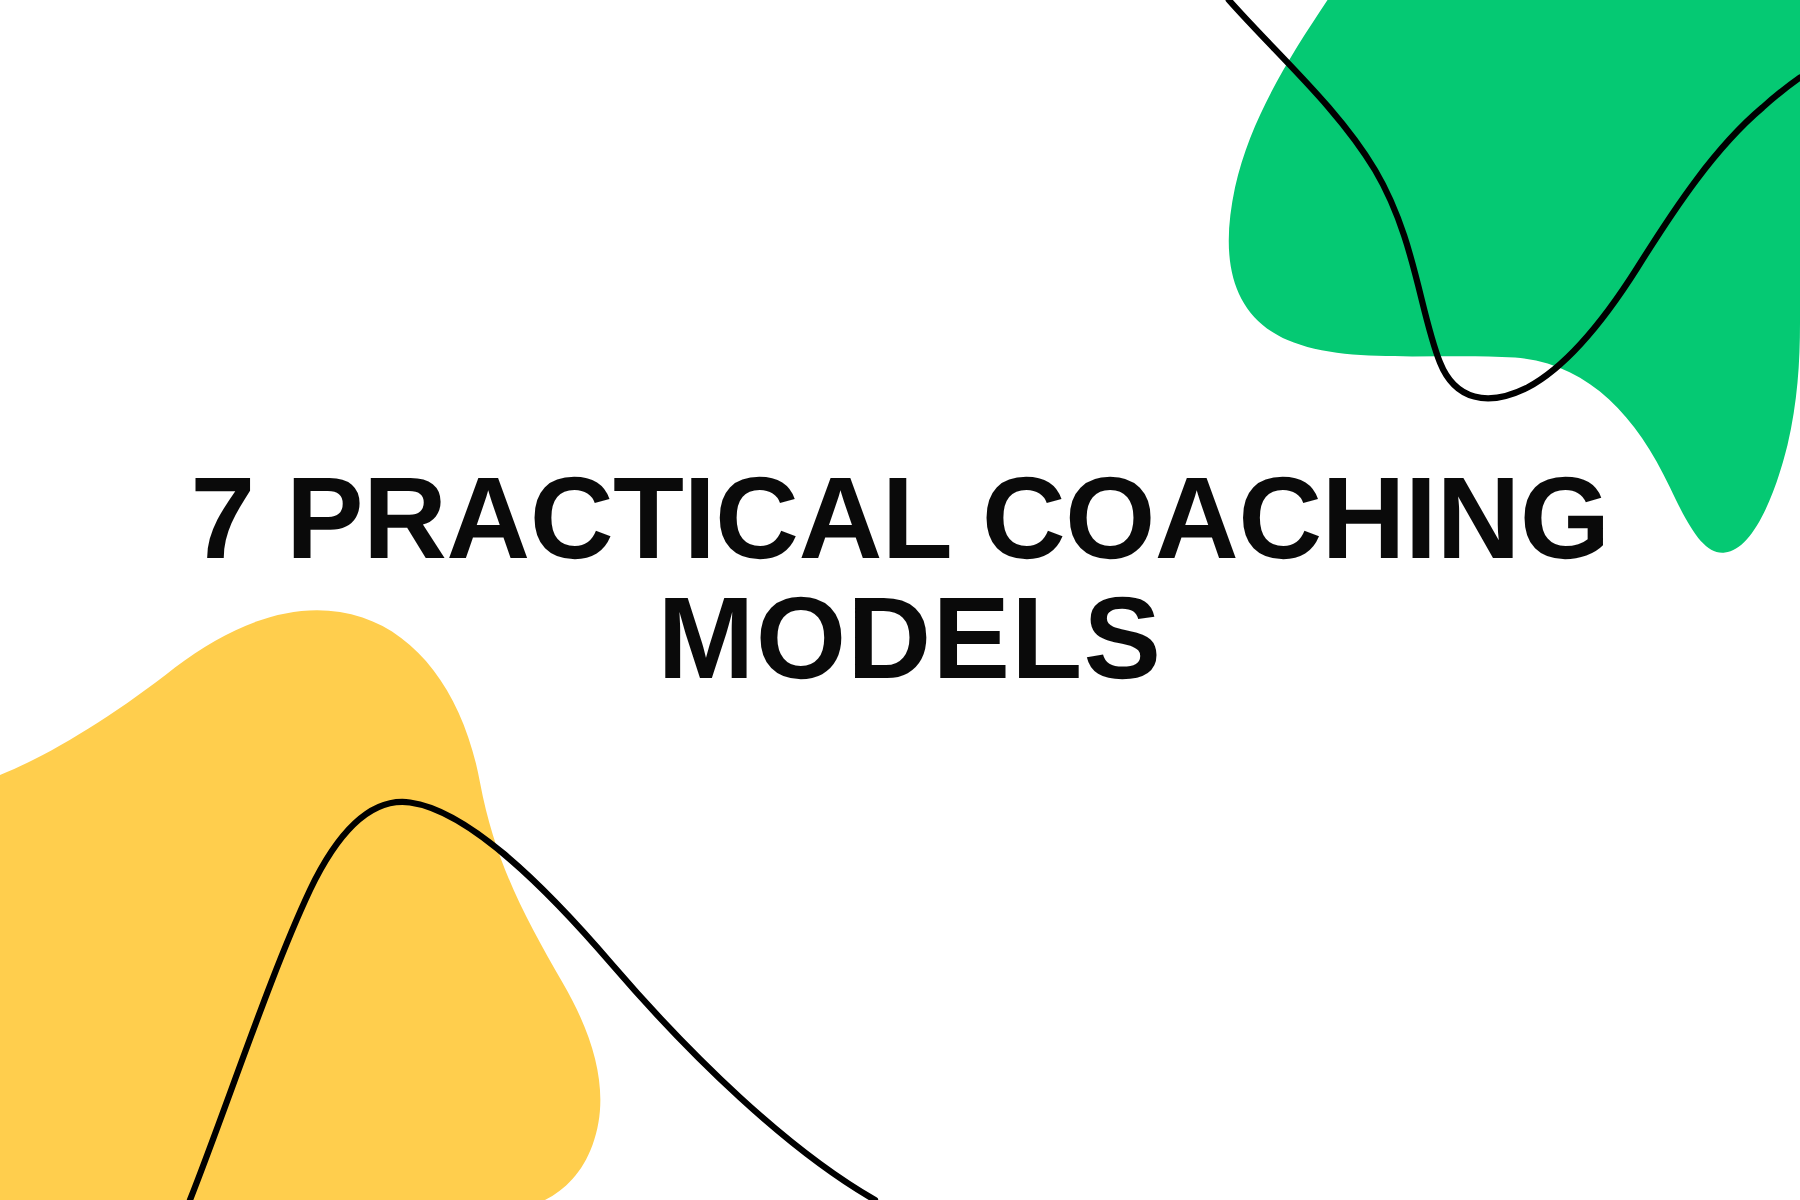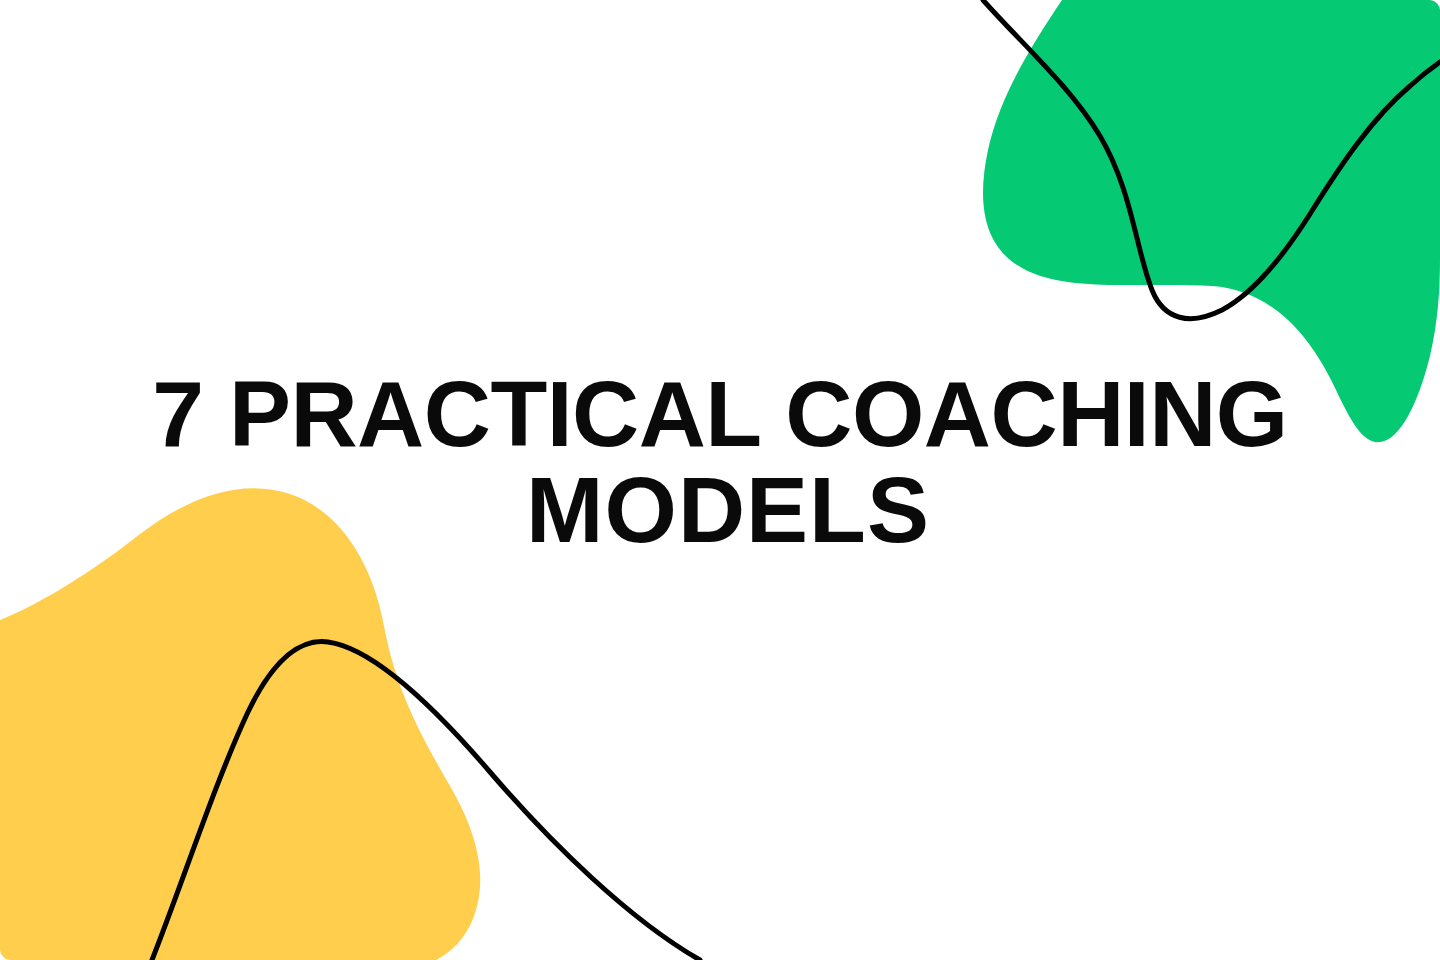--- a/index.html
+++ b/index.html
@@ -13,21 +13,20 @@
     background: #ffffff;
     font-family: "Liberation Sans", sans-serif;
     overflow: hidden;
   }
   #poster {
     position: relative;
     width: 1440px;
     height: 960px;
     background: var(--bg, #ffffff);
     overflow: hidden;
-    border-radius: 11px;
   }
   #decor-layer {
     position: absolute;
     inset: 0;
     width: 1440px;
     height: 960px;
     pointer-events: none;
   }
   #title-block {
     position: absolute;

